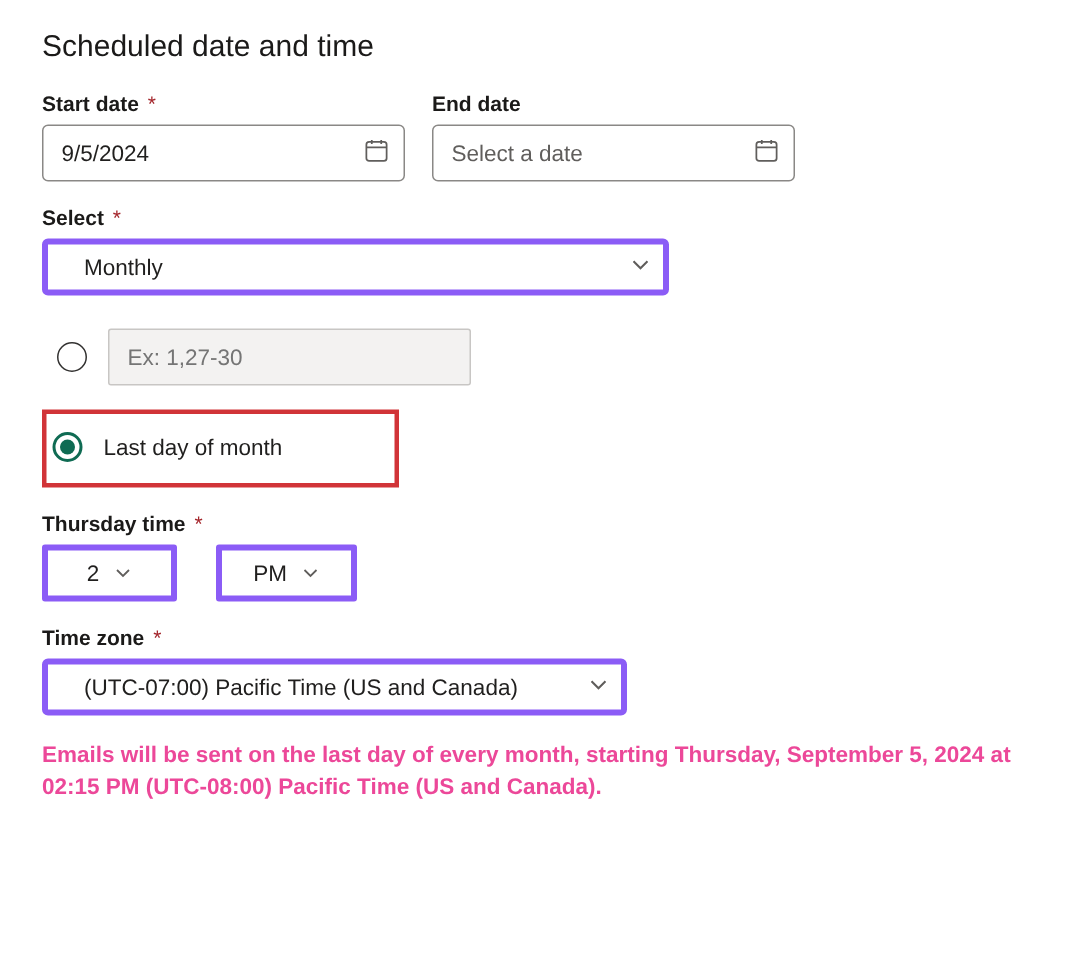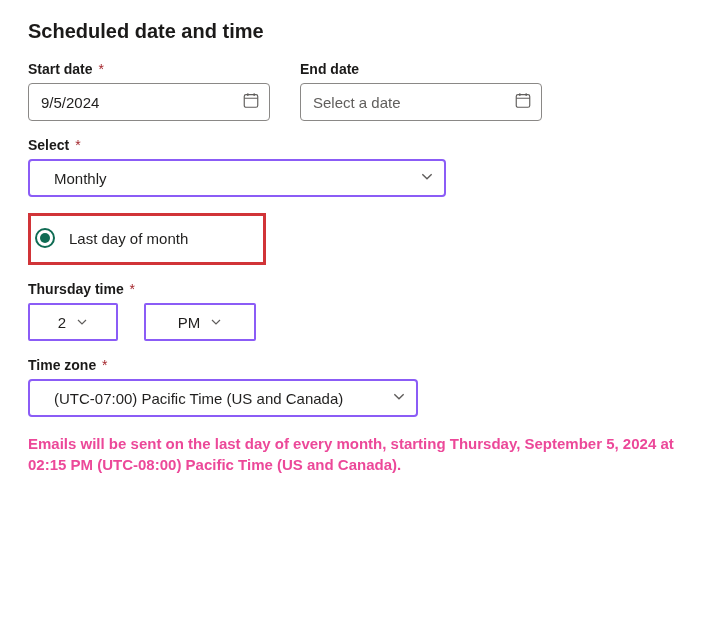--- a/index.html
+++ b/index.html
@@ -6,33 +6,33 @@
     body {
       font-family: "Segoe UI", -apple-system, BlinkMacSystemFont, sans-serif;
       font-size: 14px;
       color: #201f1e;
       padding: 20px 28px;
       background: #fff;
       width: 727px;
     }
     .section-heading {
       font-size: 20px;
-      font-weight: 700;
+      font-weight: 400;
       color: #1b1a19;
       margin-bottom: 18px;
     }
     .label {
       font-size: 14px;
       font-weight: 600;
       color: #1b1a19;
       margin-bottom: 6px;
       display: block;
     }
     .required { color: #a4262c; font-weight: 400; margin-left: 2px;}
-    .row { display: flex; gap: 30px; margin-bottom: 16px; }
+    .row { display: flex; gap: 18px; margin-bottom: 16px; }
     .col { display: flex; flex-direction: column; }
     .date-input {
       position: relative;
       width: 242px;
     }
     .date-input input {
       width: 100%;
       height: 38px;
       border: 1px solid #8a8886;
       border-radius: 4px;
@@ -48,21 +48,21 @@
       transform: translateY(-50%);
       color: #605e5c;
       pointer-events: none;
     }
     .select-wrap {
       position: relative;
     }
     .select-box {
       width: 100%;
       height: 38px;
-      border: 2px solid #8b5cf6;
+      border: 4px solid #8b5cf6;
       border-radius: 4px;
       padding: 0 36px 0 24px;
       font-size: 15px;
       color: #201f1e;
       background: #fff;
       display: flex;
       align-items: center;
       cursor: pointer;
     }
     .select-box.center { padding-left: 0; justify-content: center; padding-right: 8px; gap: 8px; }
@@ -122,21 +122,21 @@
       border: 1px solid #c8c6c4;
       background: #f3f2f1;
       color: #a19f9d;
       padding: 0 12px;
       font-size: 15px;
       border-radius: 2px;
     }
     .time-row { display:flex; gap: 26px; margin-bottom: 16px; }
     .time-select { position: relative; }
     .time-select .select-box { width: 90px; height: 38px; border-radius: 2px; padding: 0; justify-content: center; gap:8px;}
-    .time-select.wide .select-box { width: 112px; }
+    .time-select.wide .select-box { width: 94px; }
     .tz-select { position: relative; width: 390px; }
     .tz-select .select-box {
       width: 100%;
       padding: 0 42px 0 24px;
       overflow: hidden;
       white-space: nowrap;
       border-radius: 4px;
     }
     .summary {
       font-size: 15px;
@@ -200,20 +200,24 @@
       <svg width="14" height="14" viewBox="0 0 12 12" fill="none" stroke="currentColor" stroke-width="1.2">
           <polyline points="2,4 6,8 10,4"></polyline>
         </svg>
     </span>
   </div>
 </div>
 
 <div class="field-block">
 
   <div class="radio-group">
+    <div class="radio-row">
+      <span class="radio-circle"></span>
+      <input class="example-input" disabled="" placeholder="Ex: 1,27-30" style="">
+    </div>
     <div class="radio-row highlighted">
       <span class="radio-circle selected">
           <span class="dot"></span>
         </span>
       <span class="radio-label">Last day of month</span>
     </div>
   </div>
 </div>
 
 <div class="field-block">

